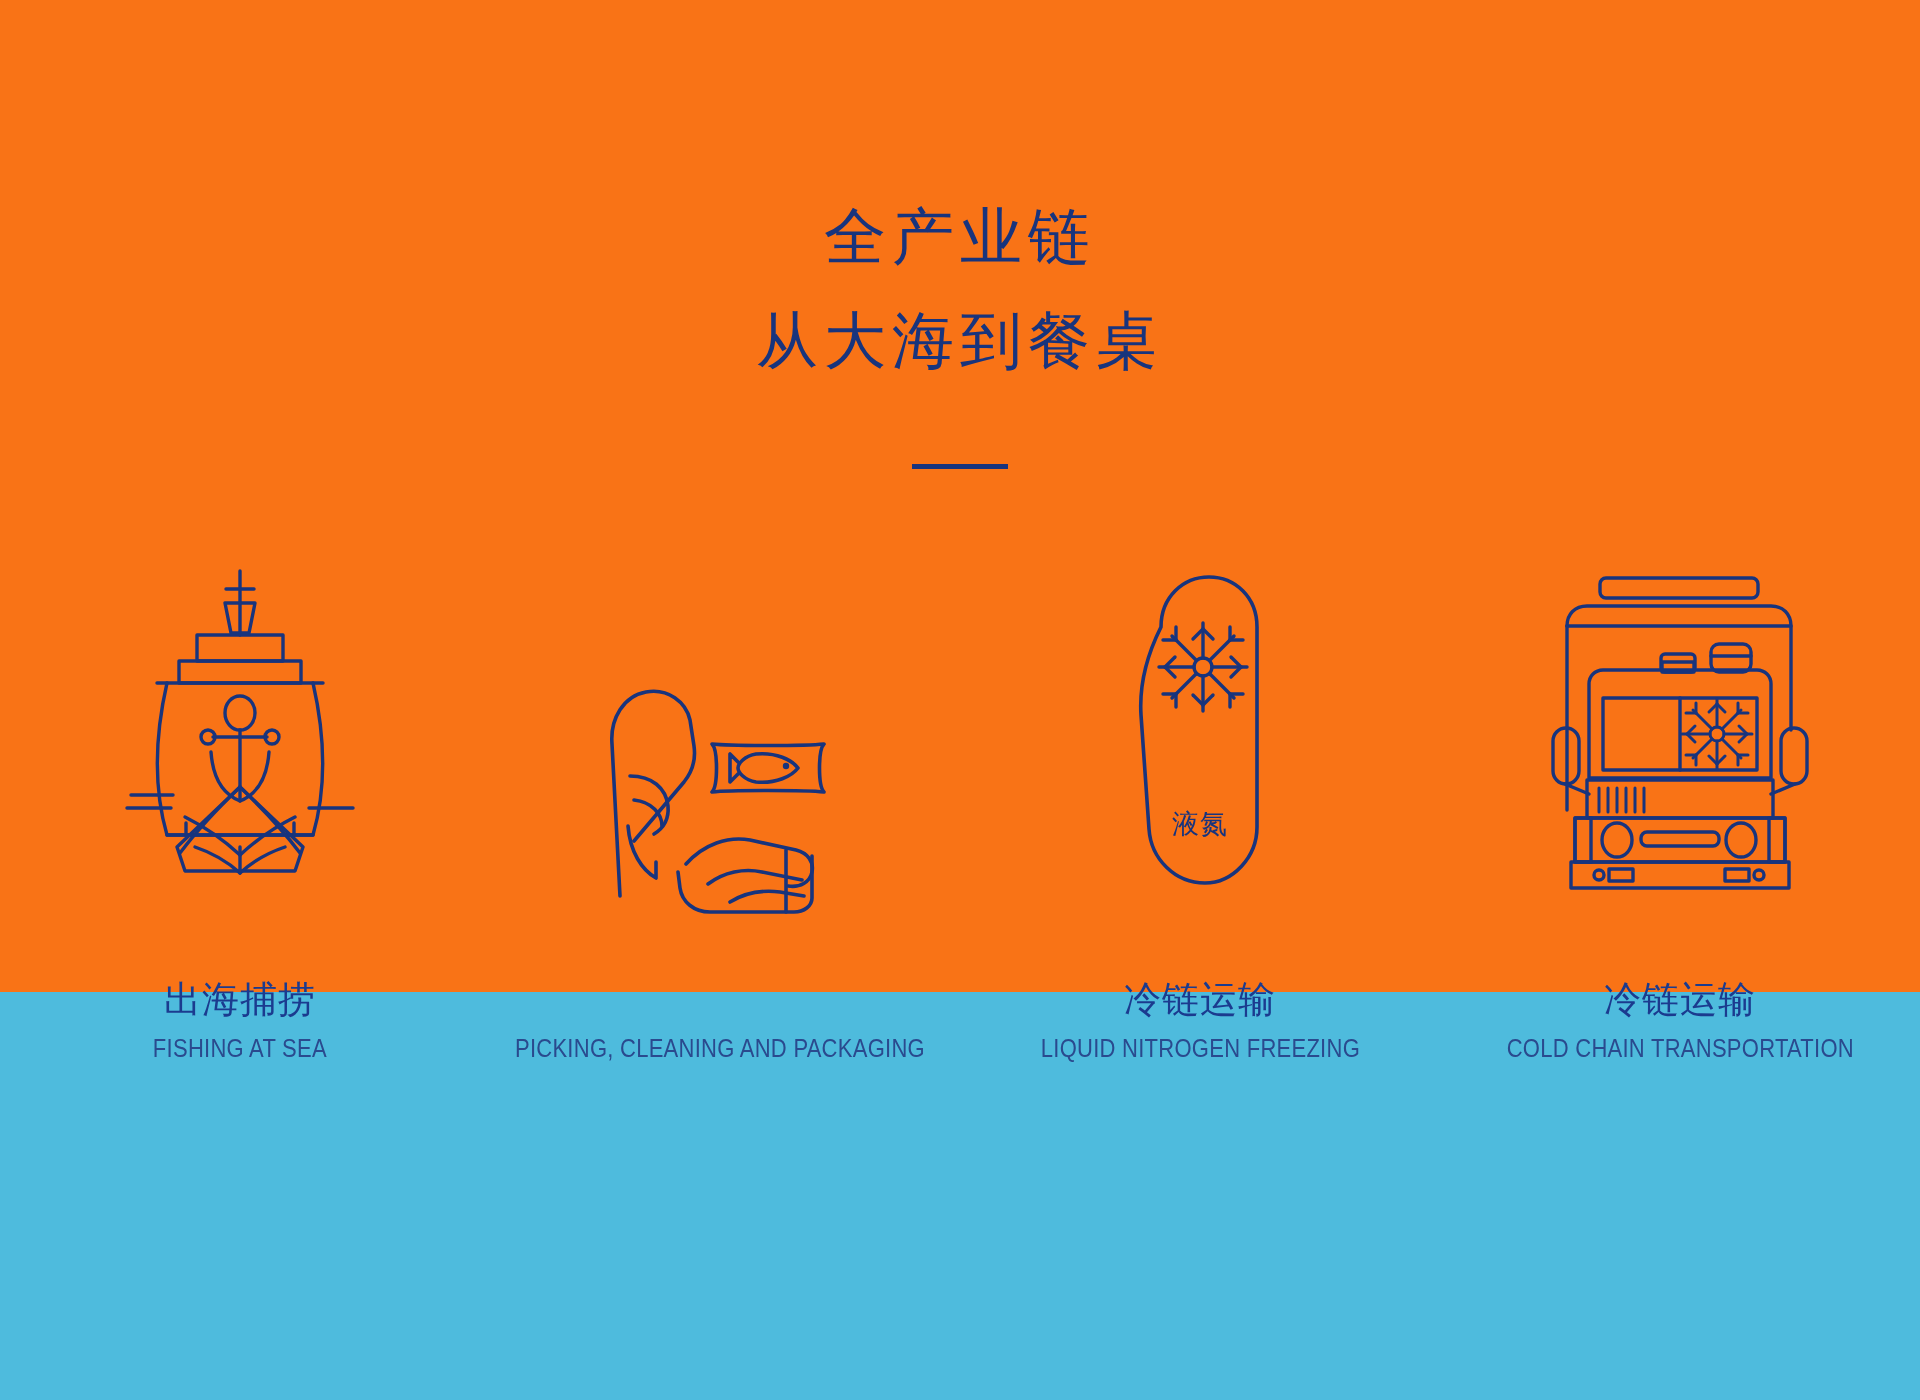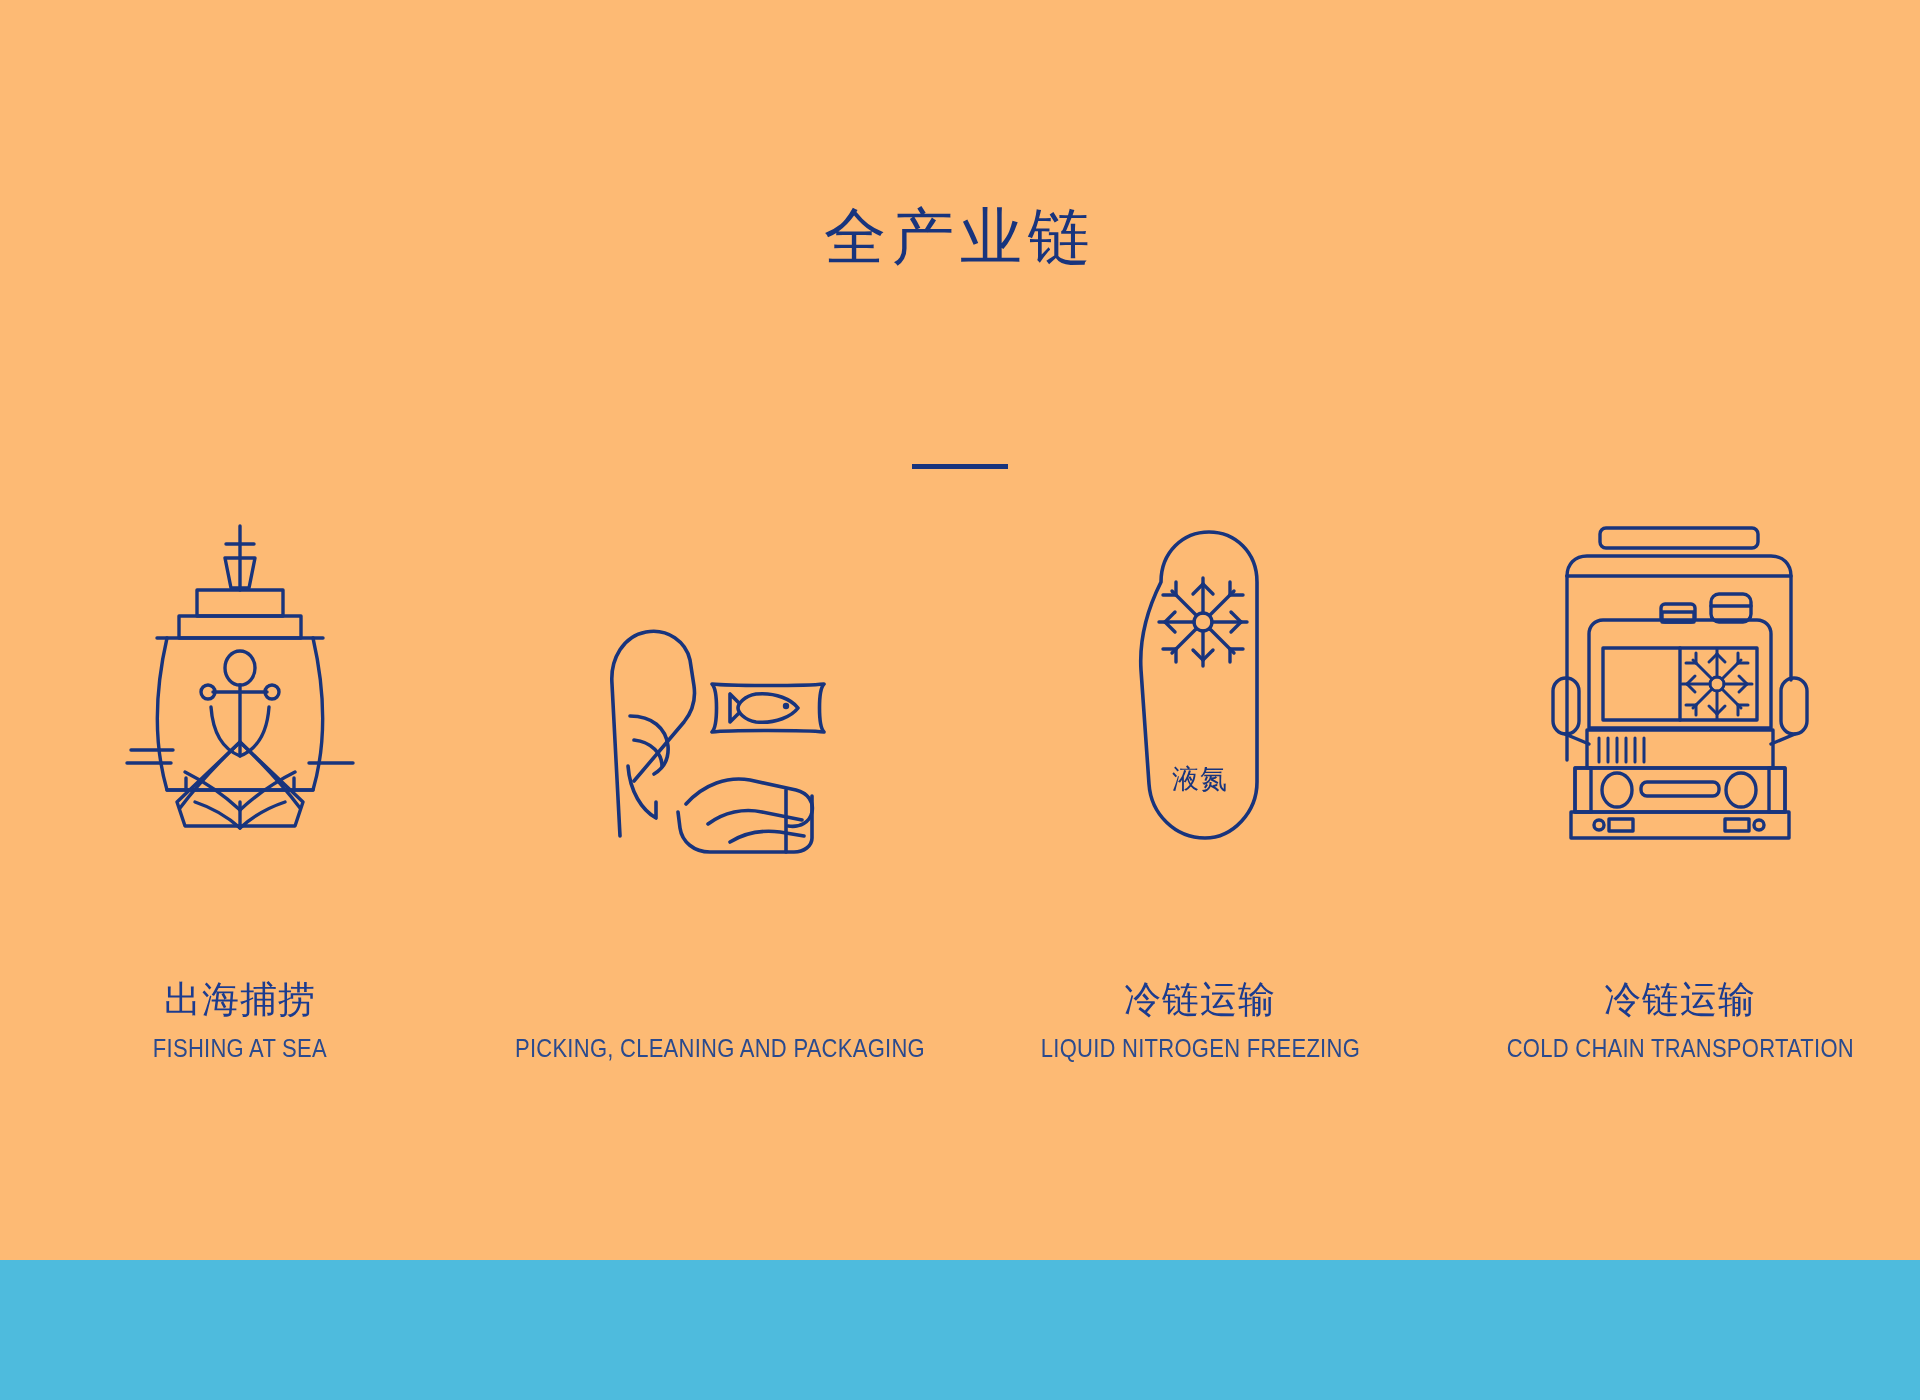--- a/index.html
+++ b/index.html
@@ -10,22 +10,22 @@
     width: 1920px;
     height: 1400px;
     background: #4ebbdd;
     font-family: "Liberation Sans", sans-serif;
     overflow: hidden;
     position: relative;
   }
   .page {
     position: relative;
     width: 1920px;
-    height: 1260px;
-    background: #fdba74;
+    height: 992px;
+    background: #f97316;
   }
 
   
   .heading {
     position: absolute;
     left: 0;
     top: 185px;
     width: 1920px;
     text-align: center;
   }
@@ -67,21 +67,21 @@
   }
   .step {
     flex: 1 1 0;
     display: flex;
     flex-direction: column;
     align-items: center;
   }
   .icon-box {
     height: 420px;
     display: flex;
-    align-items: flex-start;
+    align-items: center;
     justify-content: center;
   }
   .icon-box svg {
     display: block;
     overflow: visible;
   }
   .caption {
     margin-top: 37px;
     text-align: center;
   }
@@ -113,20 +113,21 @@
     letter-spacing: 1px;
   }
 </style>
 </head>
 <body>
 
 <div class="page">
 
   <div class="heading">
     <div class="heading-line heading-line-1">全产业链</div>
+    <div class="heading-line heading-line-2">从大海到餐桌</div>
   </div>
   <div class="divider-wrap">
     <span class="divider"></span>
   </div>
 
   <div class="steps">
 
     <div class="step">
       <div class="icon-box">
         <svg width="230" height="330" viewBox="0 0 230 330" fill="none" stroke="#18347d" stroke-width="3.4" stroke-linecap="round" stroke-linejoin="round">

